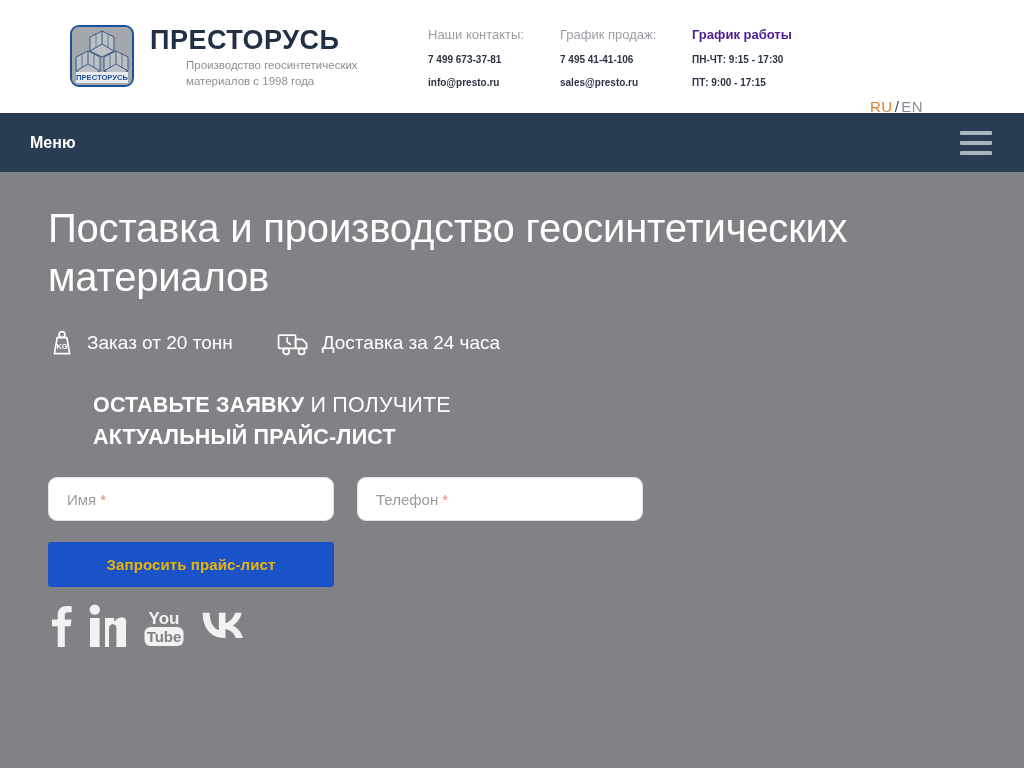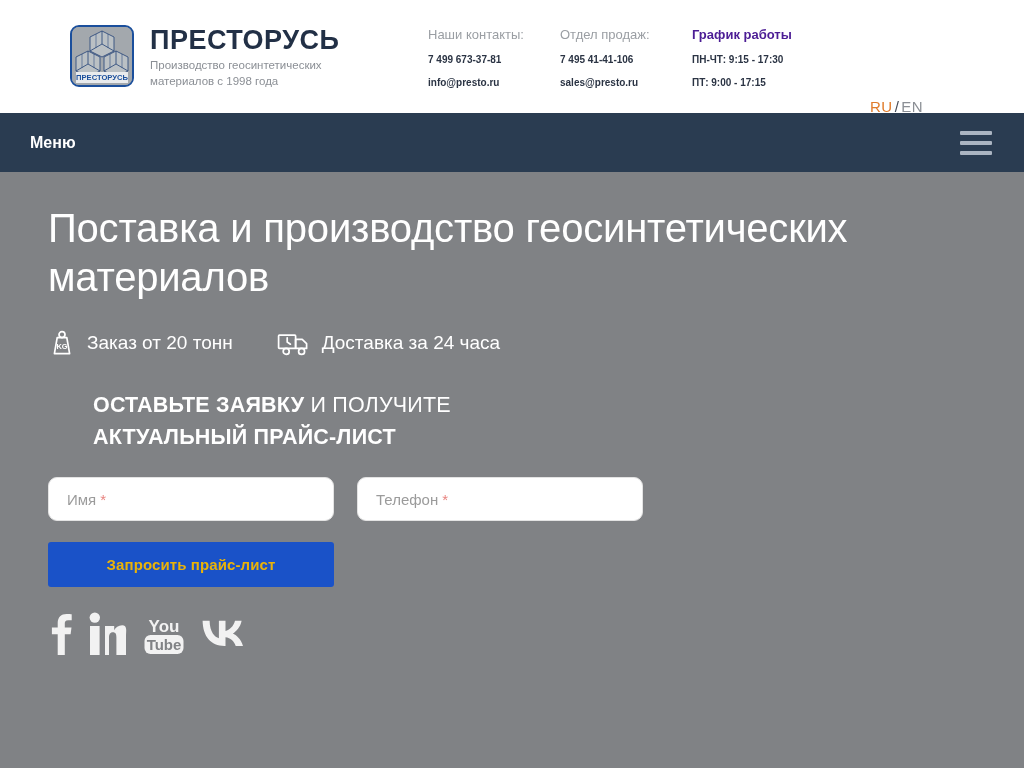--- a/index.html
+++ b/index.html
@@ -56,20 +56,21 @@
     color: #223046;
     line-height: 1.05;
   }
 
   .brand-sub {
     font-size: 11.5px;
     line-height: 1.32;
     color: #8b8f95;
     padding-top: 4px;
     white-space: pre-line;
+    margin-left: 36px;
   }
 
   .contacts {
     display: flex;
     position: absolute;
     left: 428px;
     top: 28px;
     gap: 0;
   }
 
@@ -218,21 +219,21 @@
     border-radius: 3px;
     font-family: "Liberation Sans", sans-serif;
     font-size: 15px;
     font-weight: bold;
     cursor: pointer;
     letter-spacing: 0.1px;
   }
 
   .socials {
     display: flex;
-    align-items: flex-start;
+    align-items: center;
     gap: 14px;
     padding-top: 23px;
     height: 56px;
   }
   .social { display: block; cursor: pointer; }
 </style>
 </head>
 <body>
 
 <div class="header">
@@ -269,21 +270,21 @@
 
   <div class="contacts">
 
     <div class="contact-col">
       <div class="contact-head">Наши контакты:</div>
       <div class="contact-line">7 499 673-37-81</div>
       <div class="contact-line">info@presto.ru</div>
     </div>
 
     <div class="contact-col">
-      <div class="contact-head">Отдел продаж:</div>
+      <div class="contact-head">График продаж:</div>
       <div class="contact-line">7 495 41-41-106</div>
       <div class="contact-line">sales@presto.ru</div>
     </div>
 
     <div class="contact-col wide">
       <div class="contact-head bold">График работы</div>
       <div class="contact-line">ПН-ЧТ: 9:15 - 17:30</div>
       <div class="contact-line">ПТ: 9:00 - 17:15</div>
     </div>
   </div>

